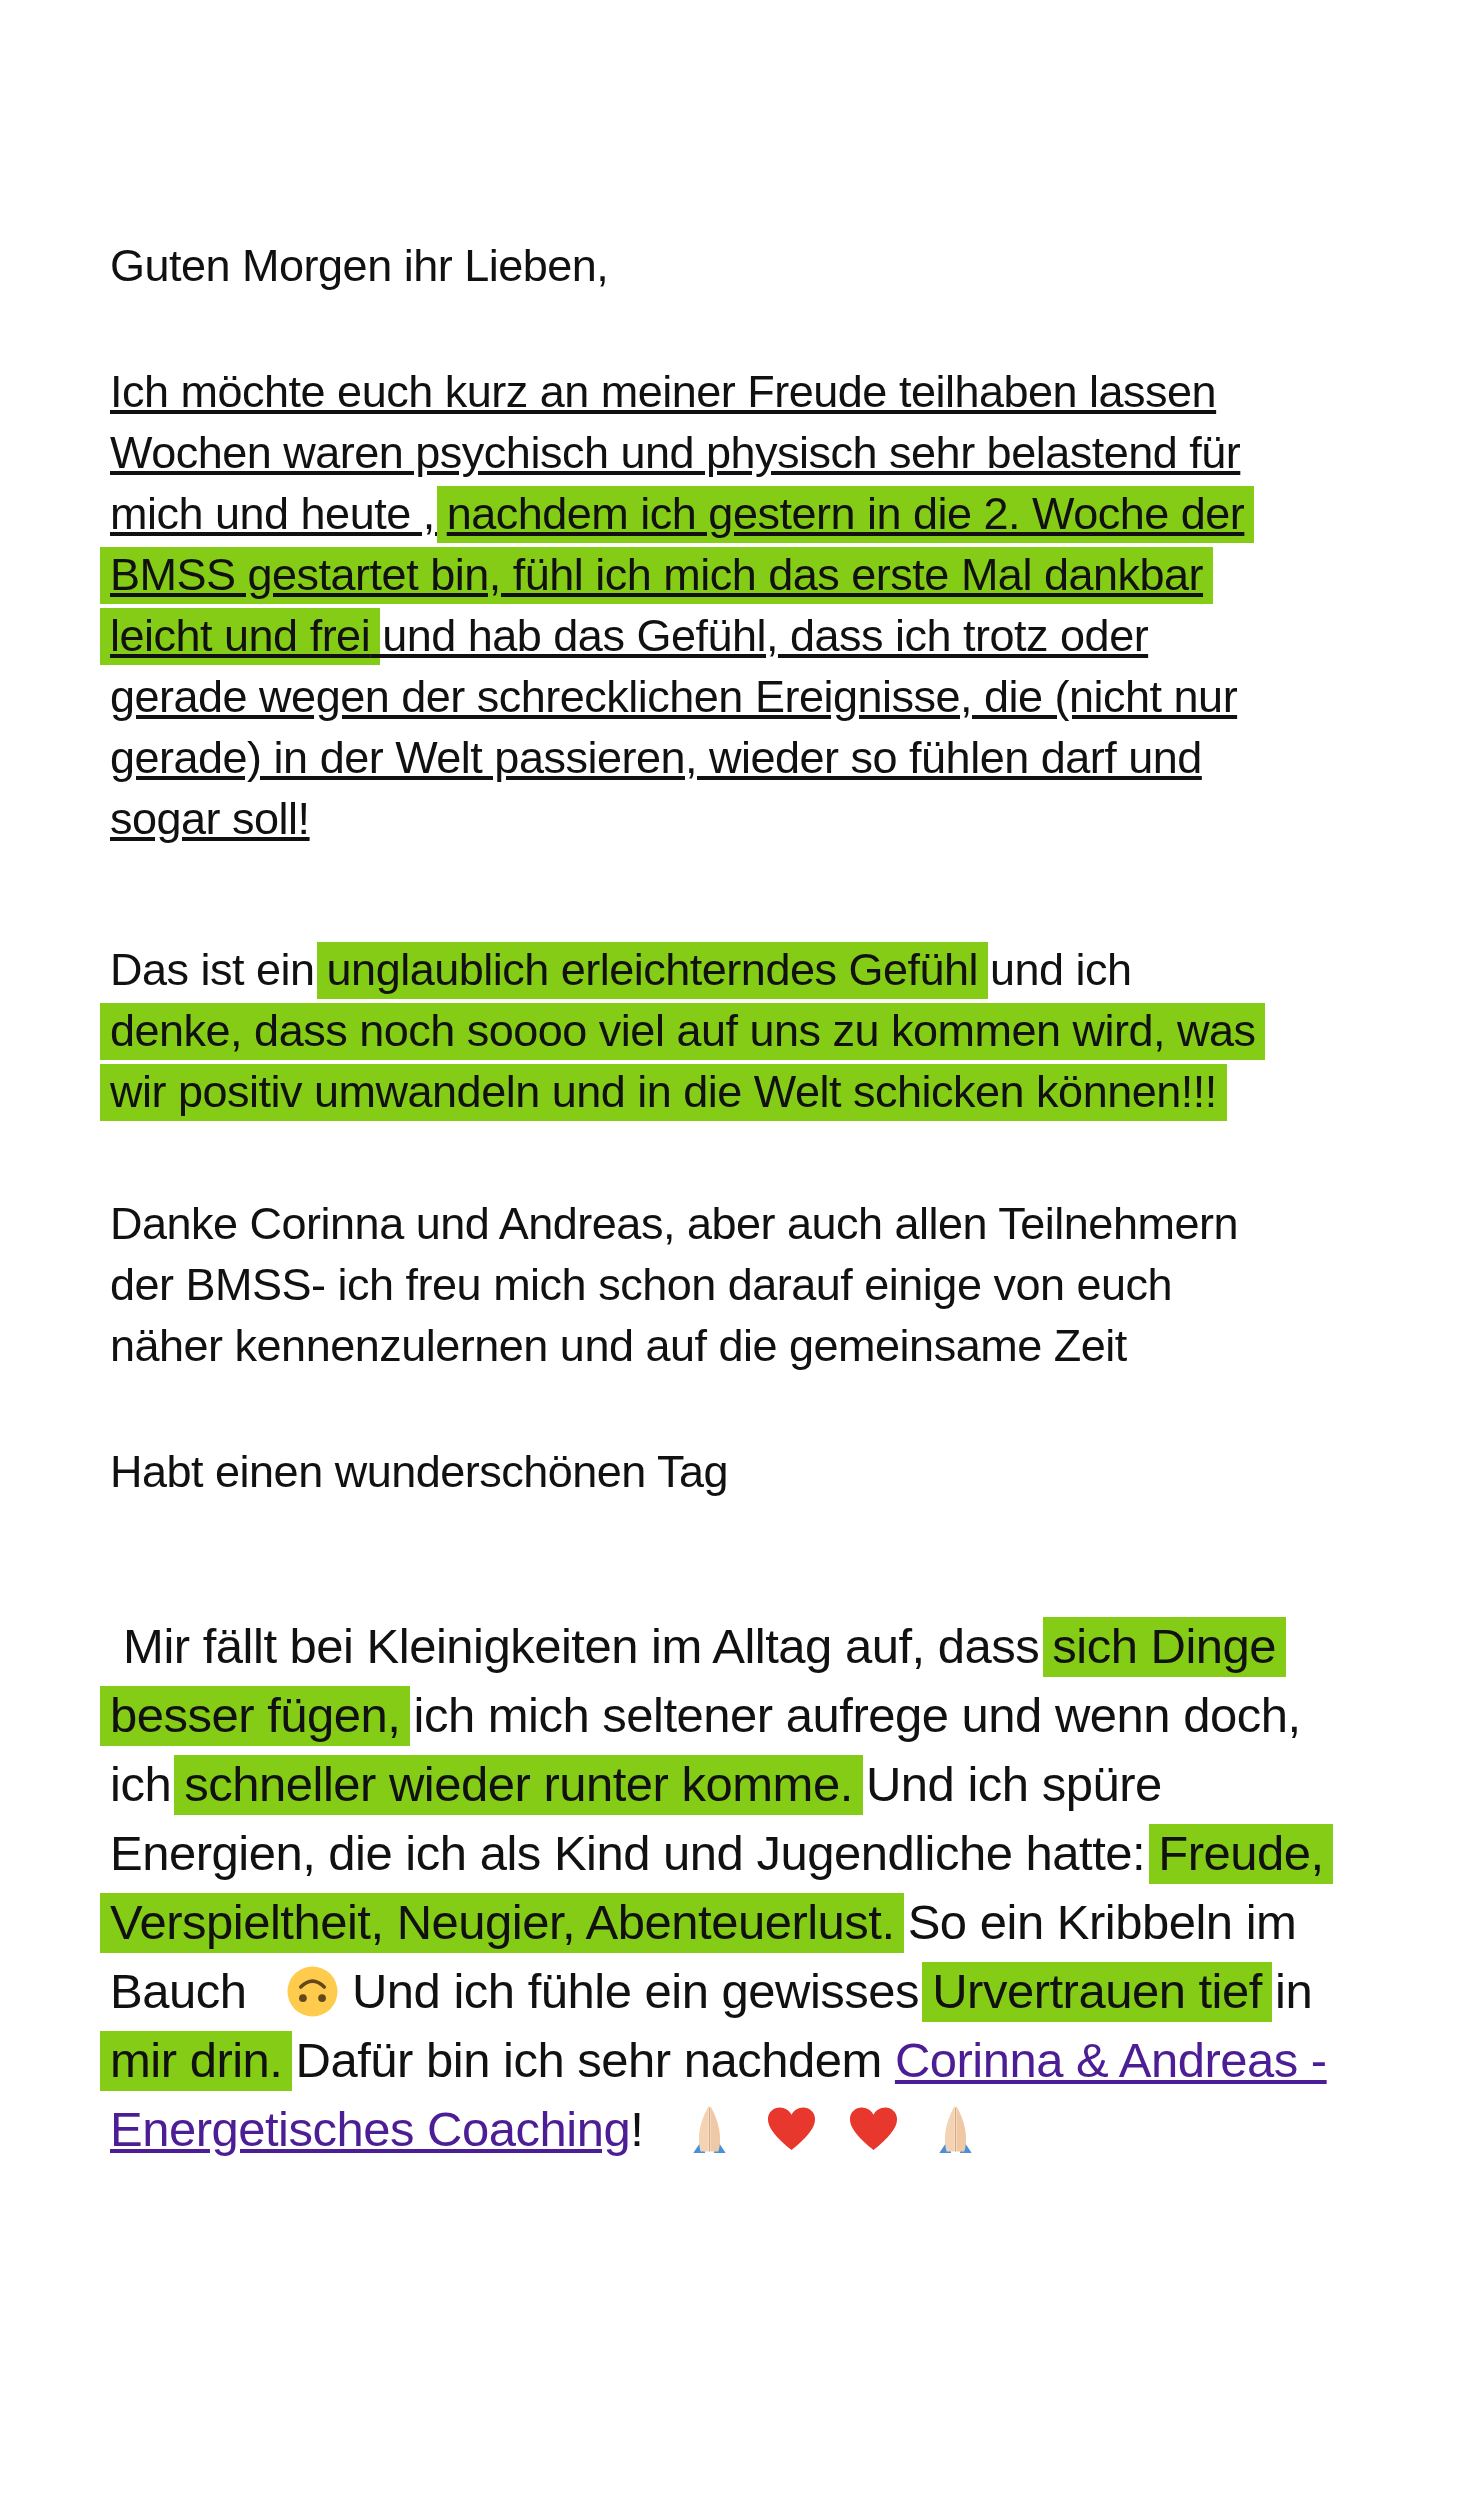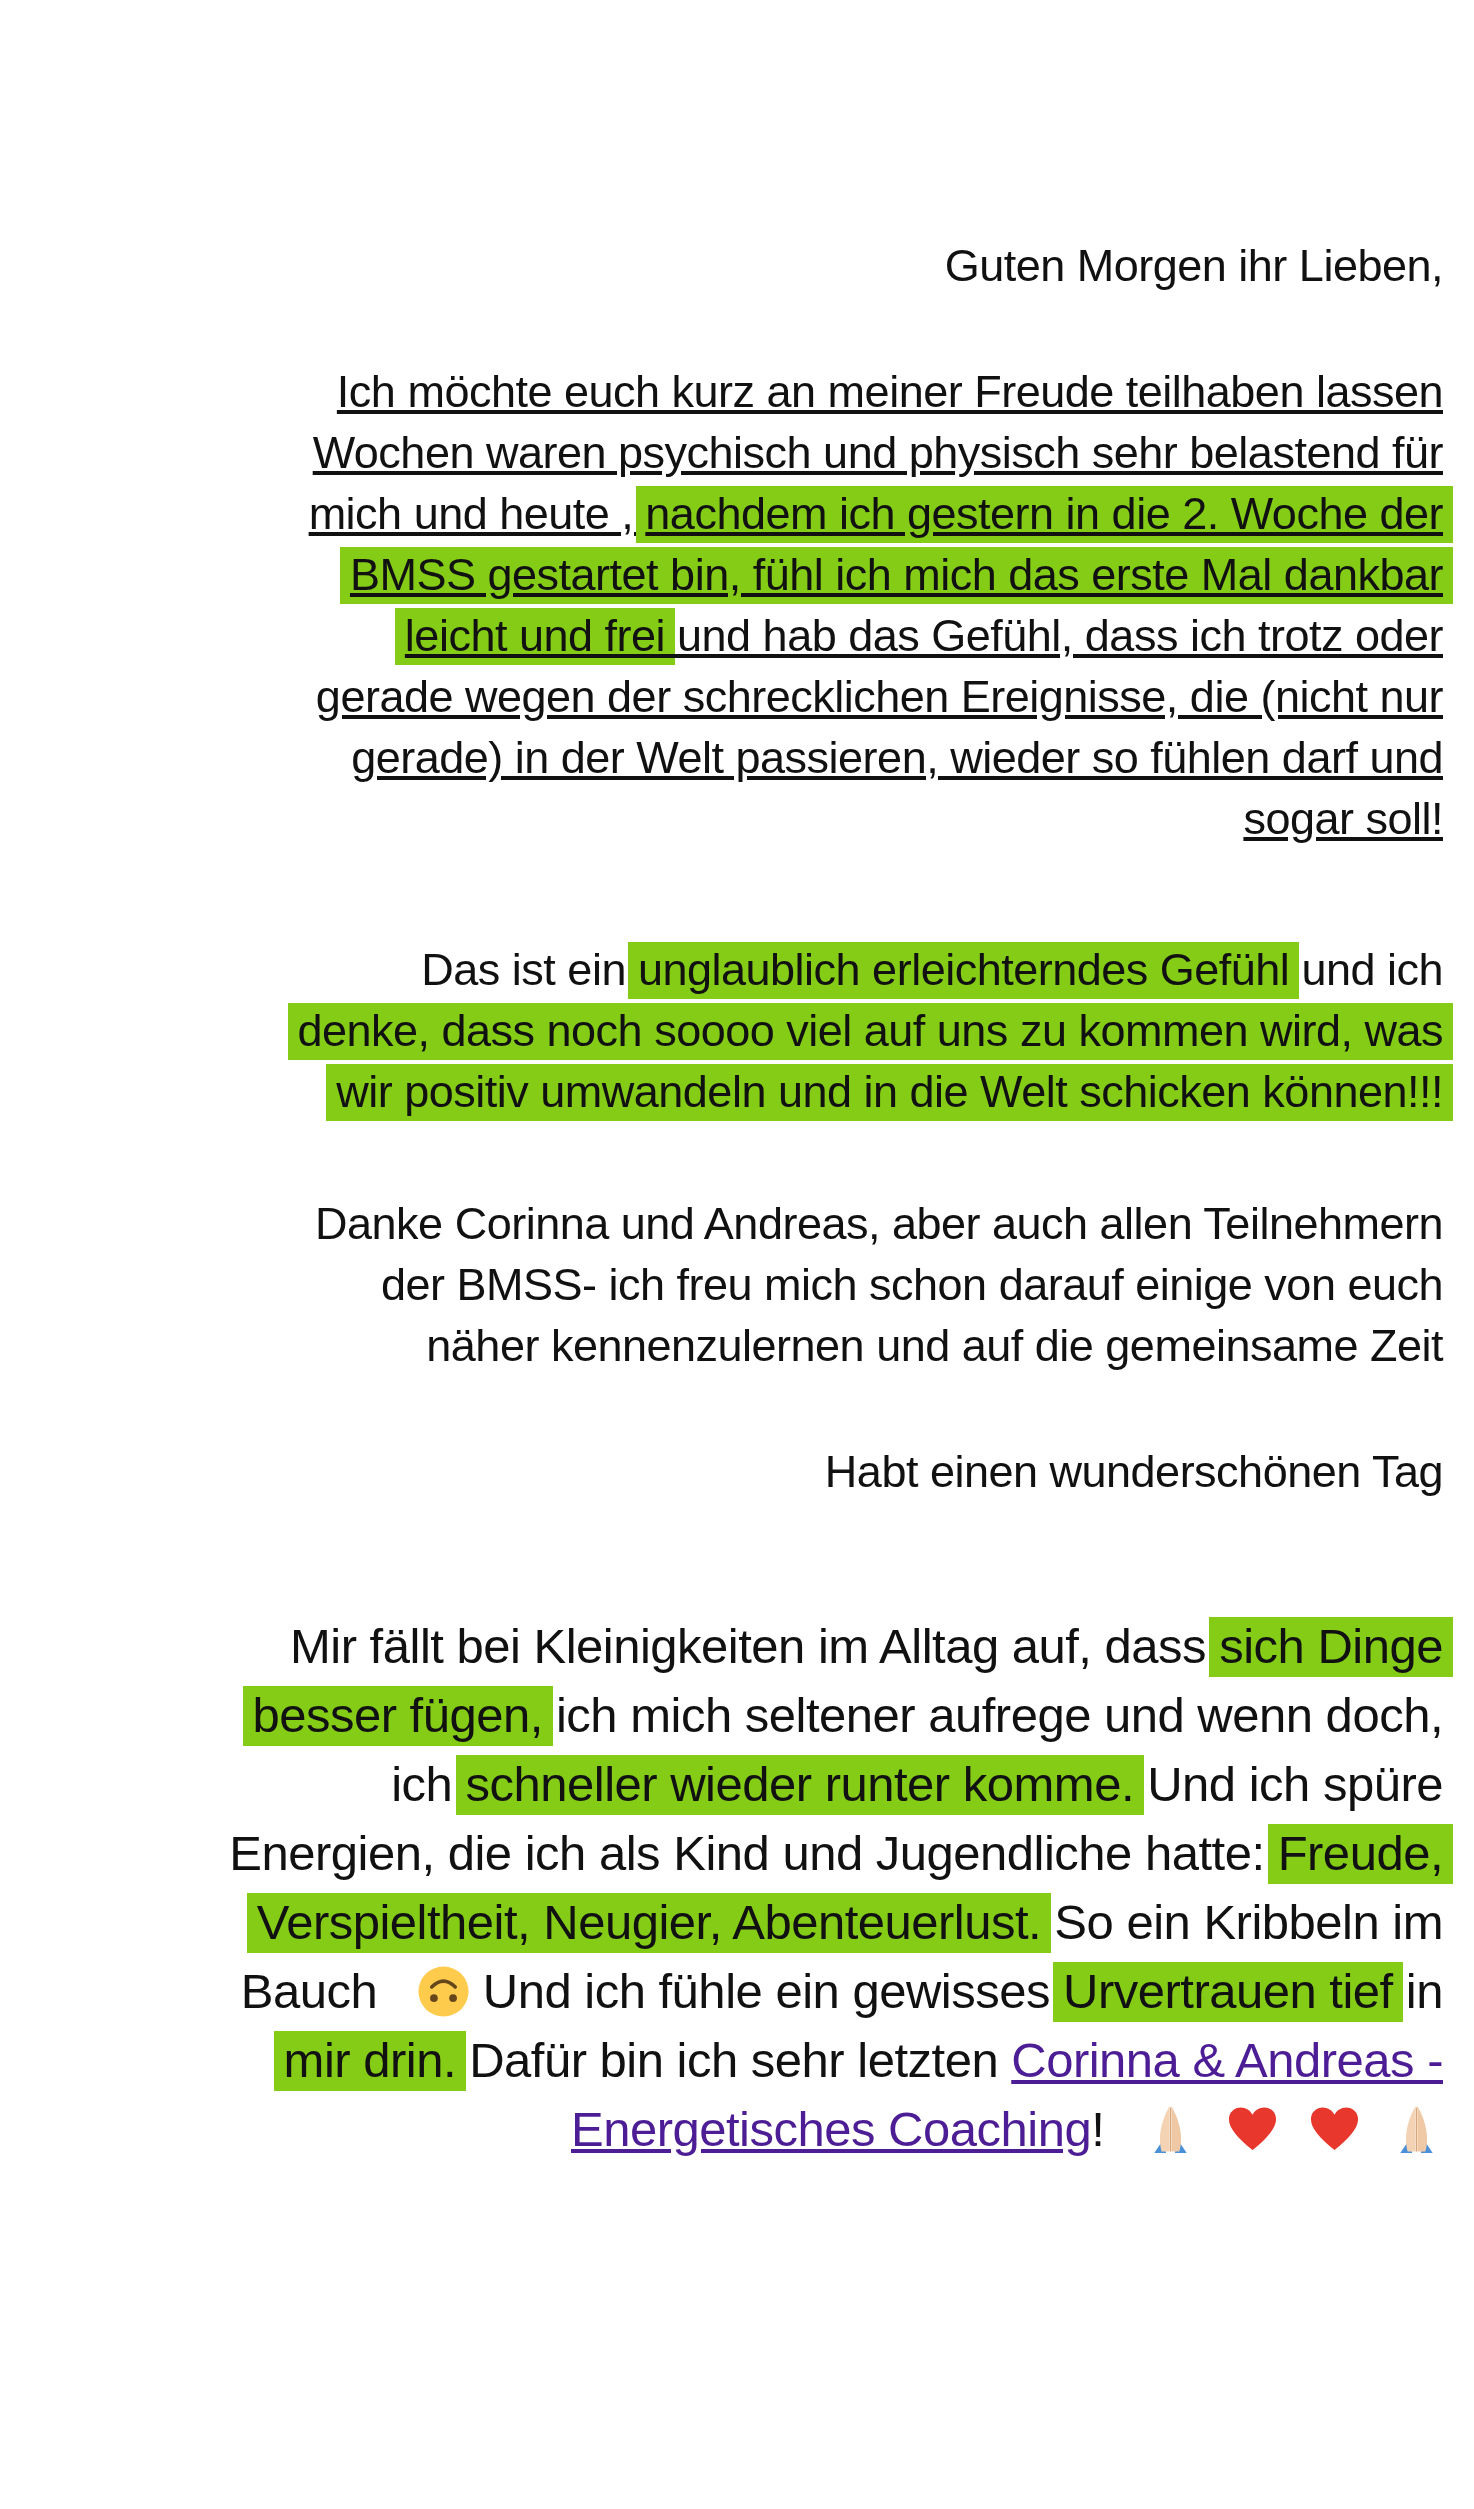--- a/index.html
+++ b/index.html
@@ -12,21 +12,20 @@
     height: 2509px;
     overflow: hidden;
     font-family: "Liberation Sans", "DejaVu Sans", sans-serif;
     color: #111111;
   }
   .content {
     position: absolute;
     top: 235px;
     left: 110px;
     width: 1333px;
-    text-align: right;
   }
   .para {
     font-size: 45px;
     line-height: 61px;
     letter-spacing: -0.5px;
     margin: 0 0 65px 0;
   }
   .line {
     white-space: pre; 
   }
@@ -96,21 +95,21 @@
       <div class="line" data-name="text-line"><span class="txt" data-name="text-segment">Bauch </span><span class="emoji" data-name="upside-down-face-icon">
   <svg viewBox="0 0 36 36" aria-hidden="true">
     <circle cx="18" cy="18" r="17" fill="#FFCB4C"></circle>
     <g transform="rotate(180 18 18)">
       <circle cx="11.5" cy="13.5" r="2.6" fill="#65471B"></circle>
       <circle cx="24.5" cy="13.5" r="2.6" fill="#65471B"></circle>
       <path d="M10 21 Q18 29 26 21" fill="none" stroke="#65471B" stroke-width="2.4" stroke-linecap="round"></path>
     </g>
   </svg>
 </span><span class="txt" data-name="text-segment"> Und ich fühle ein gewisses </span><span class="hl" data-name="highlighted-text">Urvertrauen tief</span><span class="txt" data-name="text-segment"> in</span></div>
-      <div class="line" data-name="text-line"><span class="hl" data-name="highlighted-text">mir drin.</span><span class="txt" data-name="text-segment"> Dafür bin ich sehr letzten </span><span class="link" data-name="coaching-link">Corinna &amp; Andreas -</span></div>
+      <div class="line" data-name="text-line"><span class="hl" data-name="highlighted-text">mir drin.</span><span class="txt" data-name="text-segment"> Dafür bin ich sehr nachdem </span><span class="link" data-name="coaching-link">Corinna &amp; Andreas -</span></div>
       <div class="line" data-name="text-line"><span class="link" data-name="coaching-link">Energetisches Coaching</span><span class="txt" data-name="text-segment">! </span><span class="emoji" data-name="folded-hands-icon">
   <svg viewBox="0 0 36 36" aria-hidden="true">
     <path d="M7 34 L13 25 L15 34 Z" fill="#4A90D9"></path>
     <path d="M29 34 L23 25 L21 34 Z" fill="#4A90D9"></path>
     <path d="M17.4 2 C13.5 9 8.5 21 12 33 L17.4 33 Z" fill="#F3D3B3"></path>
     <path d="M18.6 2 C22.5 9 27.5 21 24 33 L18.6 33 Z" fill="#EFC9A5"></path>
     <line x1="18" y1="3" x2="18" y2="33" stroke="#D8A77E" stroke-width="0.8"></line>
   </svg>
 </span><span class="emoji" data-name="red-heart-icon">
   <svg viewBox="0 0 36 36" aria-hidden="true">

